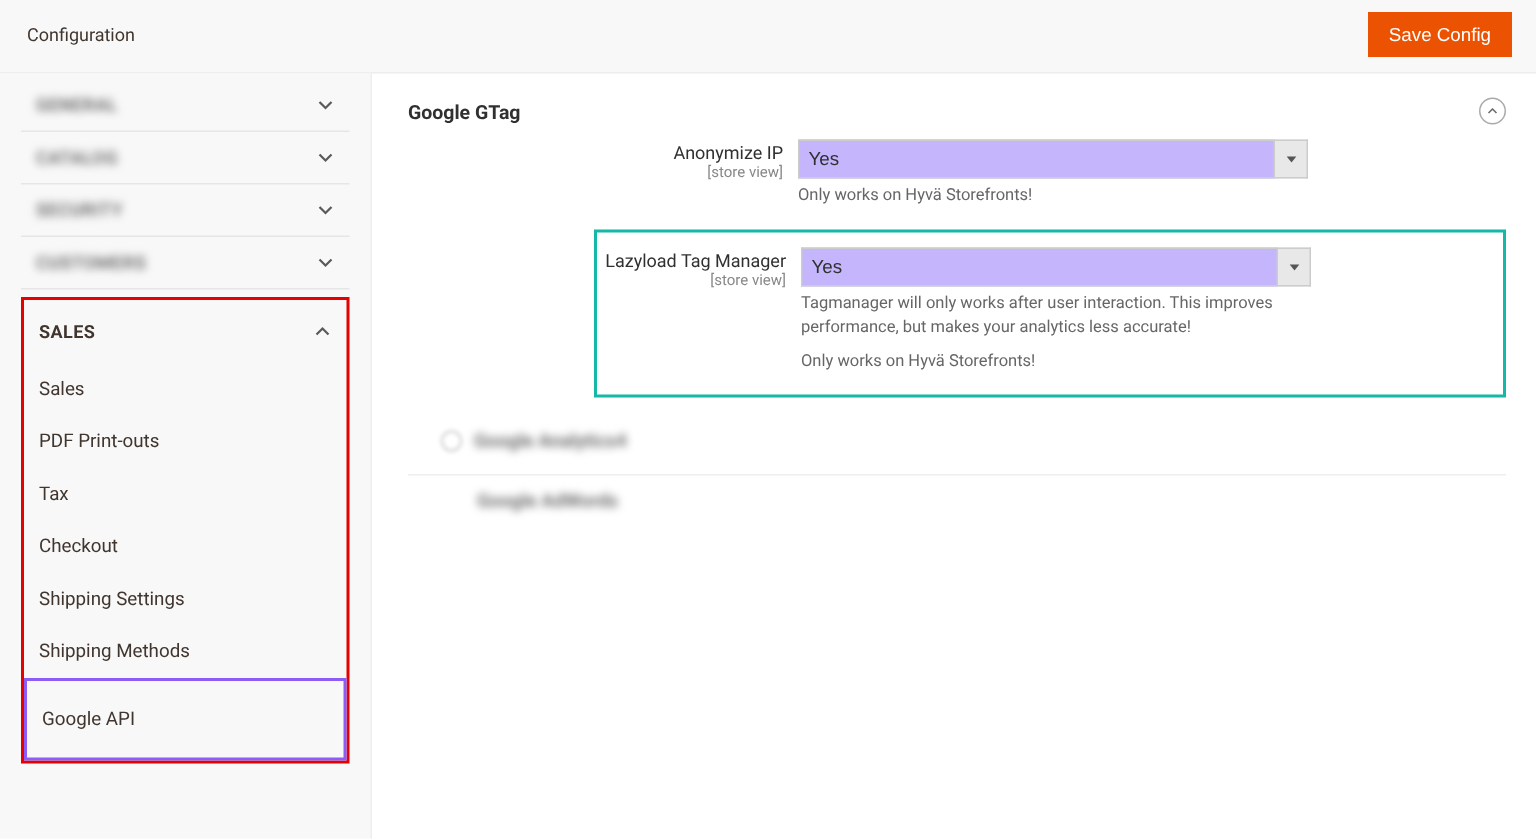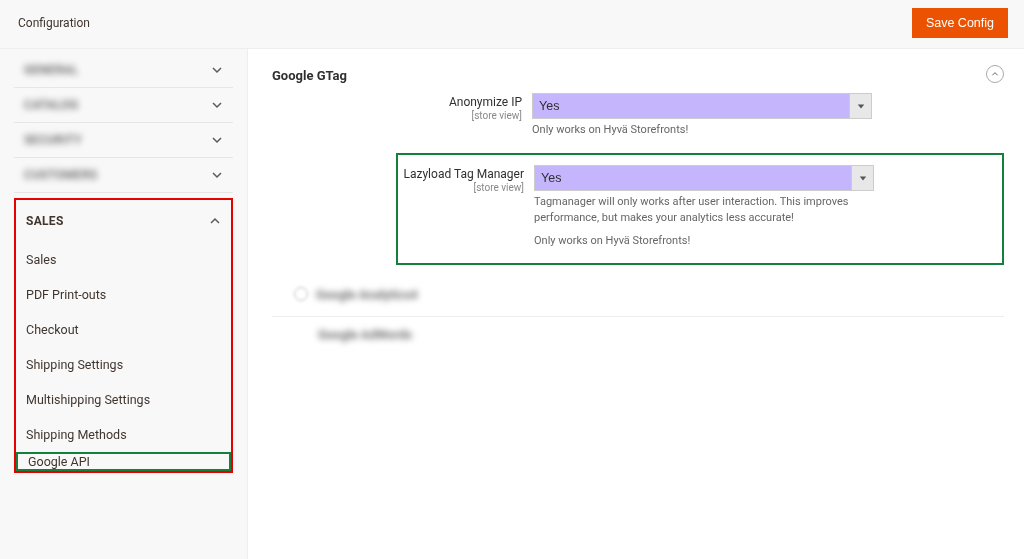--- a/index.html
+++ b/index.html
@@ -16,21 +16,21 @@
   .nav-top-item { display: flex; align-items: center; justify-content: space-between; padding: 10px 10px; border-bottom: 1px solid #e6e6e6; cursor: pointer; }
   .nav-top-item .blur { filter: blur(3px); color: #666; font-weight: 600; font-size: 12px; letter-spacing: 0.3px; }
   .chev { width: 12px; height: 12px; display: inline-block; }
   .chev svg { width: 12px; height: 12px; stroke: #5a5a5a; stroke-width: 1.5; fill: none; }
 
   .section-sales { border: 2px solid #e60000; margin-top: 5px; }
   .section-header { display: flex; align-items: center; justify-content: space-between; padding: 14px 10px; font-weight: 700; font-size: 12px; letter-spacing: 0.3px; cursor: pointer; }
   .subitems { }
   .subitem { padding: 10px 10px 10px 10px; font-size: 12.5px; color: #41362f; cursor: pointer; }
   .subitem + .subitem { margin-top: 0; }
-  .subitem.active-wrap { border: 2px solid #15803d; padding: 0 10px; }
+  .subitem.active-wrap { border: 2px solid #8b5cf6; padding: 18px 10px; }
   .subitem.active-wrap span { font-weight: 400; }
 
   
   .main { flex: 1; padding: 12px 20px 20px 24px; position: relative; }
   .section-title-row { display: flex; align-items: flex-end; justify-content: space-between; padding: 4px 0 10px 0; }
   .section-title { font-weight: 700; font-size: 13px; color: #303030; }
   .collapse-circle { width: 18px; height: 18px; border: 1px solid #aaa; border-radius: 50%; display: flex; align-items: center; justify-content: center; cursor: pointer; }
   .collapse-circle svg { width: 8px; height: 8px; stroke: #666; stroke-width: 1.5; fill: none; }
 
   .form-area { margin-left: 130px; }
@@ -38,21 +38,21 @@
   .form-label { width: 130px; text-align: right; padding-right: 10px; padding-top: 2px; }
   .form-label .lbl { font-weight: 400; font-size: 12px; color: #303030; display: block; }
   .form-label .scope { font-size: 10px; color: #888; display: block; margin-top: 1px; }
   .form-field { flex: 1; max-width: 340px; }
   .select-wrap { display: flex; }
   .select-wrap select { flex: 1; height: 26px; border: 1px solid #ccc; padding: 0 6px; font-size: 12.5px; color: #303030; appearance: none; -webkit-appearance: none; background: #c4b5fd; }
   .select-wrap .dd { width: 22px; height: 26px; background: #e8e8e8; border: 1px solid #ccc; border-left: none; display: flex; align-items: center; justify-content: center; cursor: pointer; }
   .select-wrap .dd svg { width: 8px; height: 8px; fill: #555; }
   .helper { font-size: 11px; color: #666; margin-top: 3px; line-height: 1.4; }
 
-  .highlight-box { border: 2px solid #15803d; padding: 10px 18px 8px 0; margin-left: -6px; margin-bottom: 12px; }
+  .highlight-box { border: 2px solid #14b8a6; padding: 10px 18px 8px 0; margin-left: -6px; margin-bottom: 12px; }
   .highlight-box .form-row { margin-bottom: 6px; }
   .highlight-box .form-label { width: 136px; }
 
   .sub-section { display: flex; align-items: center; gap: 8px; padding: 10px 0 10px 22px; border-top: 1px solid #eee; margin-top: 4px; }
   .sub-section.first { border-top: none; margin-top: 10px; }
   .sub-section .title-blur { filter: blur(3px); color: #666; font-weight: 600; font-size: 12.5px; }
   .sub-section .ring { width: 14px; height: 14px; border: 1px solid #bbb; border-radius: 50%; position: relative; filter: blur(1.5px); }
 </style>
 </head>
 <body>
@@ -94,23 +94,23 @@
     <div class="section-sales">
       <div class="section-header">
         <span>SALES</span>
         <span class="chev"><svg viewBox="0 0 12 12">
               <polyline points="2,8 6,4 10,8"></polyline>
             </svg></span>
       </div>
       <div class="subitems">
         <div class="subitem"><span>Sales</span></div>
         <div class="subitem"><span>PDF Print-outs</span></div>
+        <div class="subitem"><span>Tax</span></div>
         <div class="subitem"><span>Checkout</span></div>
         <div class="subitem"><span>Shipping Settings</span></div>
-        <div class="subitem"><span>Multishipping Settings</span></div>
         <div class="subitem"><span>Shipping Methods</span></div>
         <div class="subitem active-wrap"><span>Google API</span></div>
 
       </div>
     </div>
   </nav>
 
   <main class="main">
     <div class="section-title-row">
       <span class="section-title">Google GTag</span>

